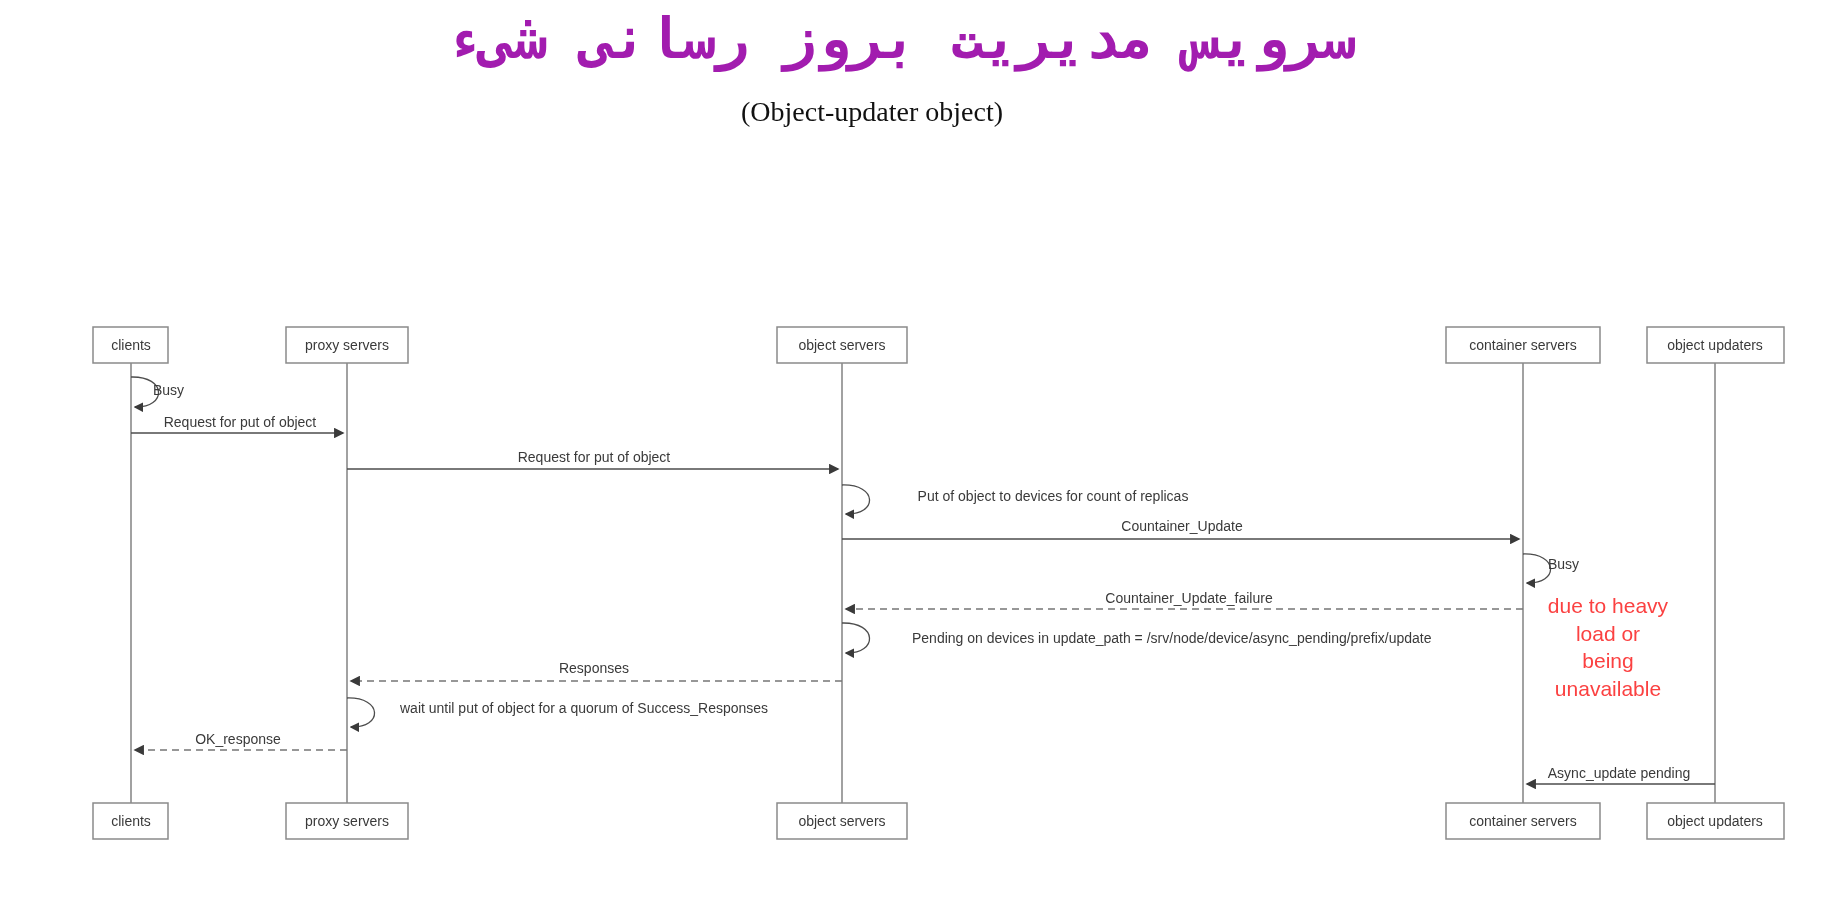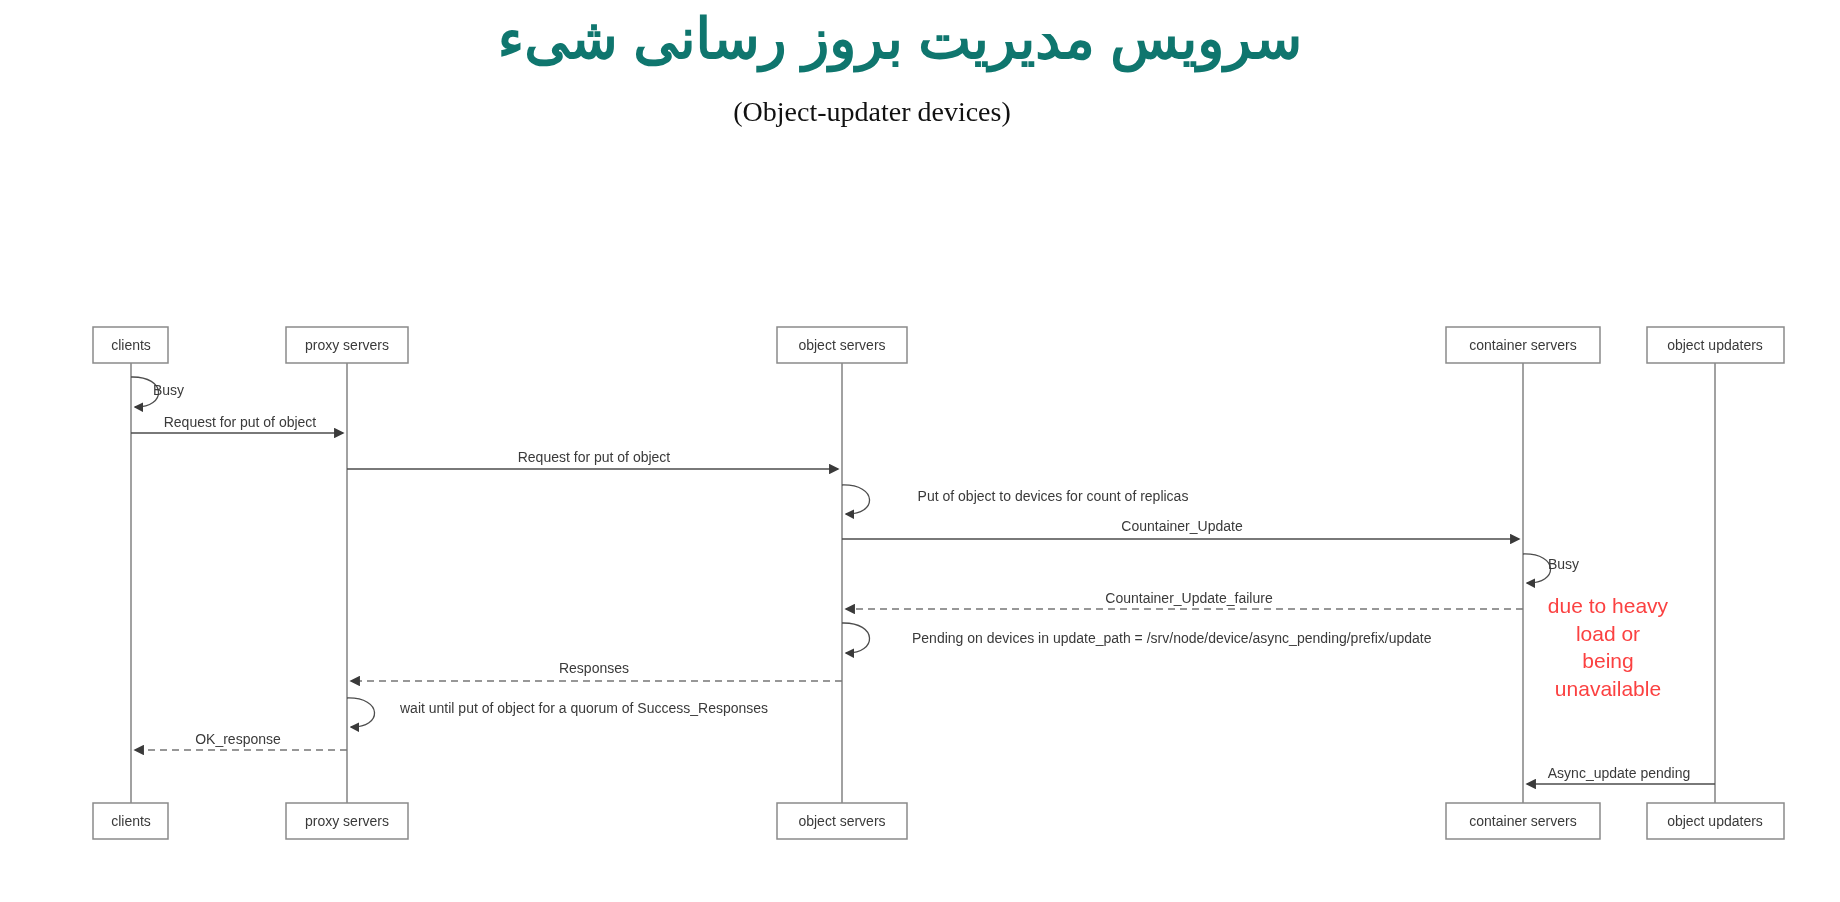--- a/index.html
+++ b/index.html
@@ -14,24 +14,24 @@
     background: #ffffff;
     overflow: hidden;
     font-family: "Liberation Sans", sans-serif;
   }
   .title-fa {
     position: absolute;
     top: 6px;
     left: 900px;
     transform: translateX(-50%);
     direction: rtl;
-    font-family: Liberation Sans, sans-serif;
+    font-family: Liberation Mono, monospace;
     font-size: 56px;
     font-weight: bold;
-    color: #0f766e;
+    color: #a21caf;
     white-space: nowrap;
   }
   .title-en {
     position: absolute;
     top: 96px;
     left: 872px;
     transform: translateX(-50%);
     font-family: "Liberation Serif", "DejaVu Serif", serif;
     font-size: 28px;
     color: #111111;
@@ -58,21 +58,21 @@
     font-size: 21px;
     fill: #fb4141;
   }
 </style>
 </head>
 <body>
 
 <div class="stage">
 
   <div class="title-fa">سرویس مدیریت بروز رسانی شیء</div>
-  <div class="title-en">(Object-updater devices)</div>
+  <div class="title-en">(Object-updater object)</div>
 
   <svg width="1840" height="902" viewBox="0 0 1840 902">
     <defs>
       <marker id="arr" viewBox="0 0 10 10" refX="8.5" refY="5" markerWidth="7.5" markerHeight="7.5" orient="auto-start-reverse">
         <path d="M0,0 L10,5 L0,10 z" fill="#3a3a3a"></path>
       </marker>
     </defs>
 
     <line class="lifeline" x1="131" y1="363" x2="131" y2="803"></line>
     <line class="lifeline" x1="347" y1="363" x2="347" y2="803"></line>

